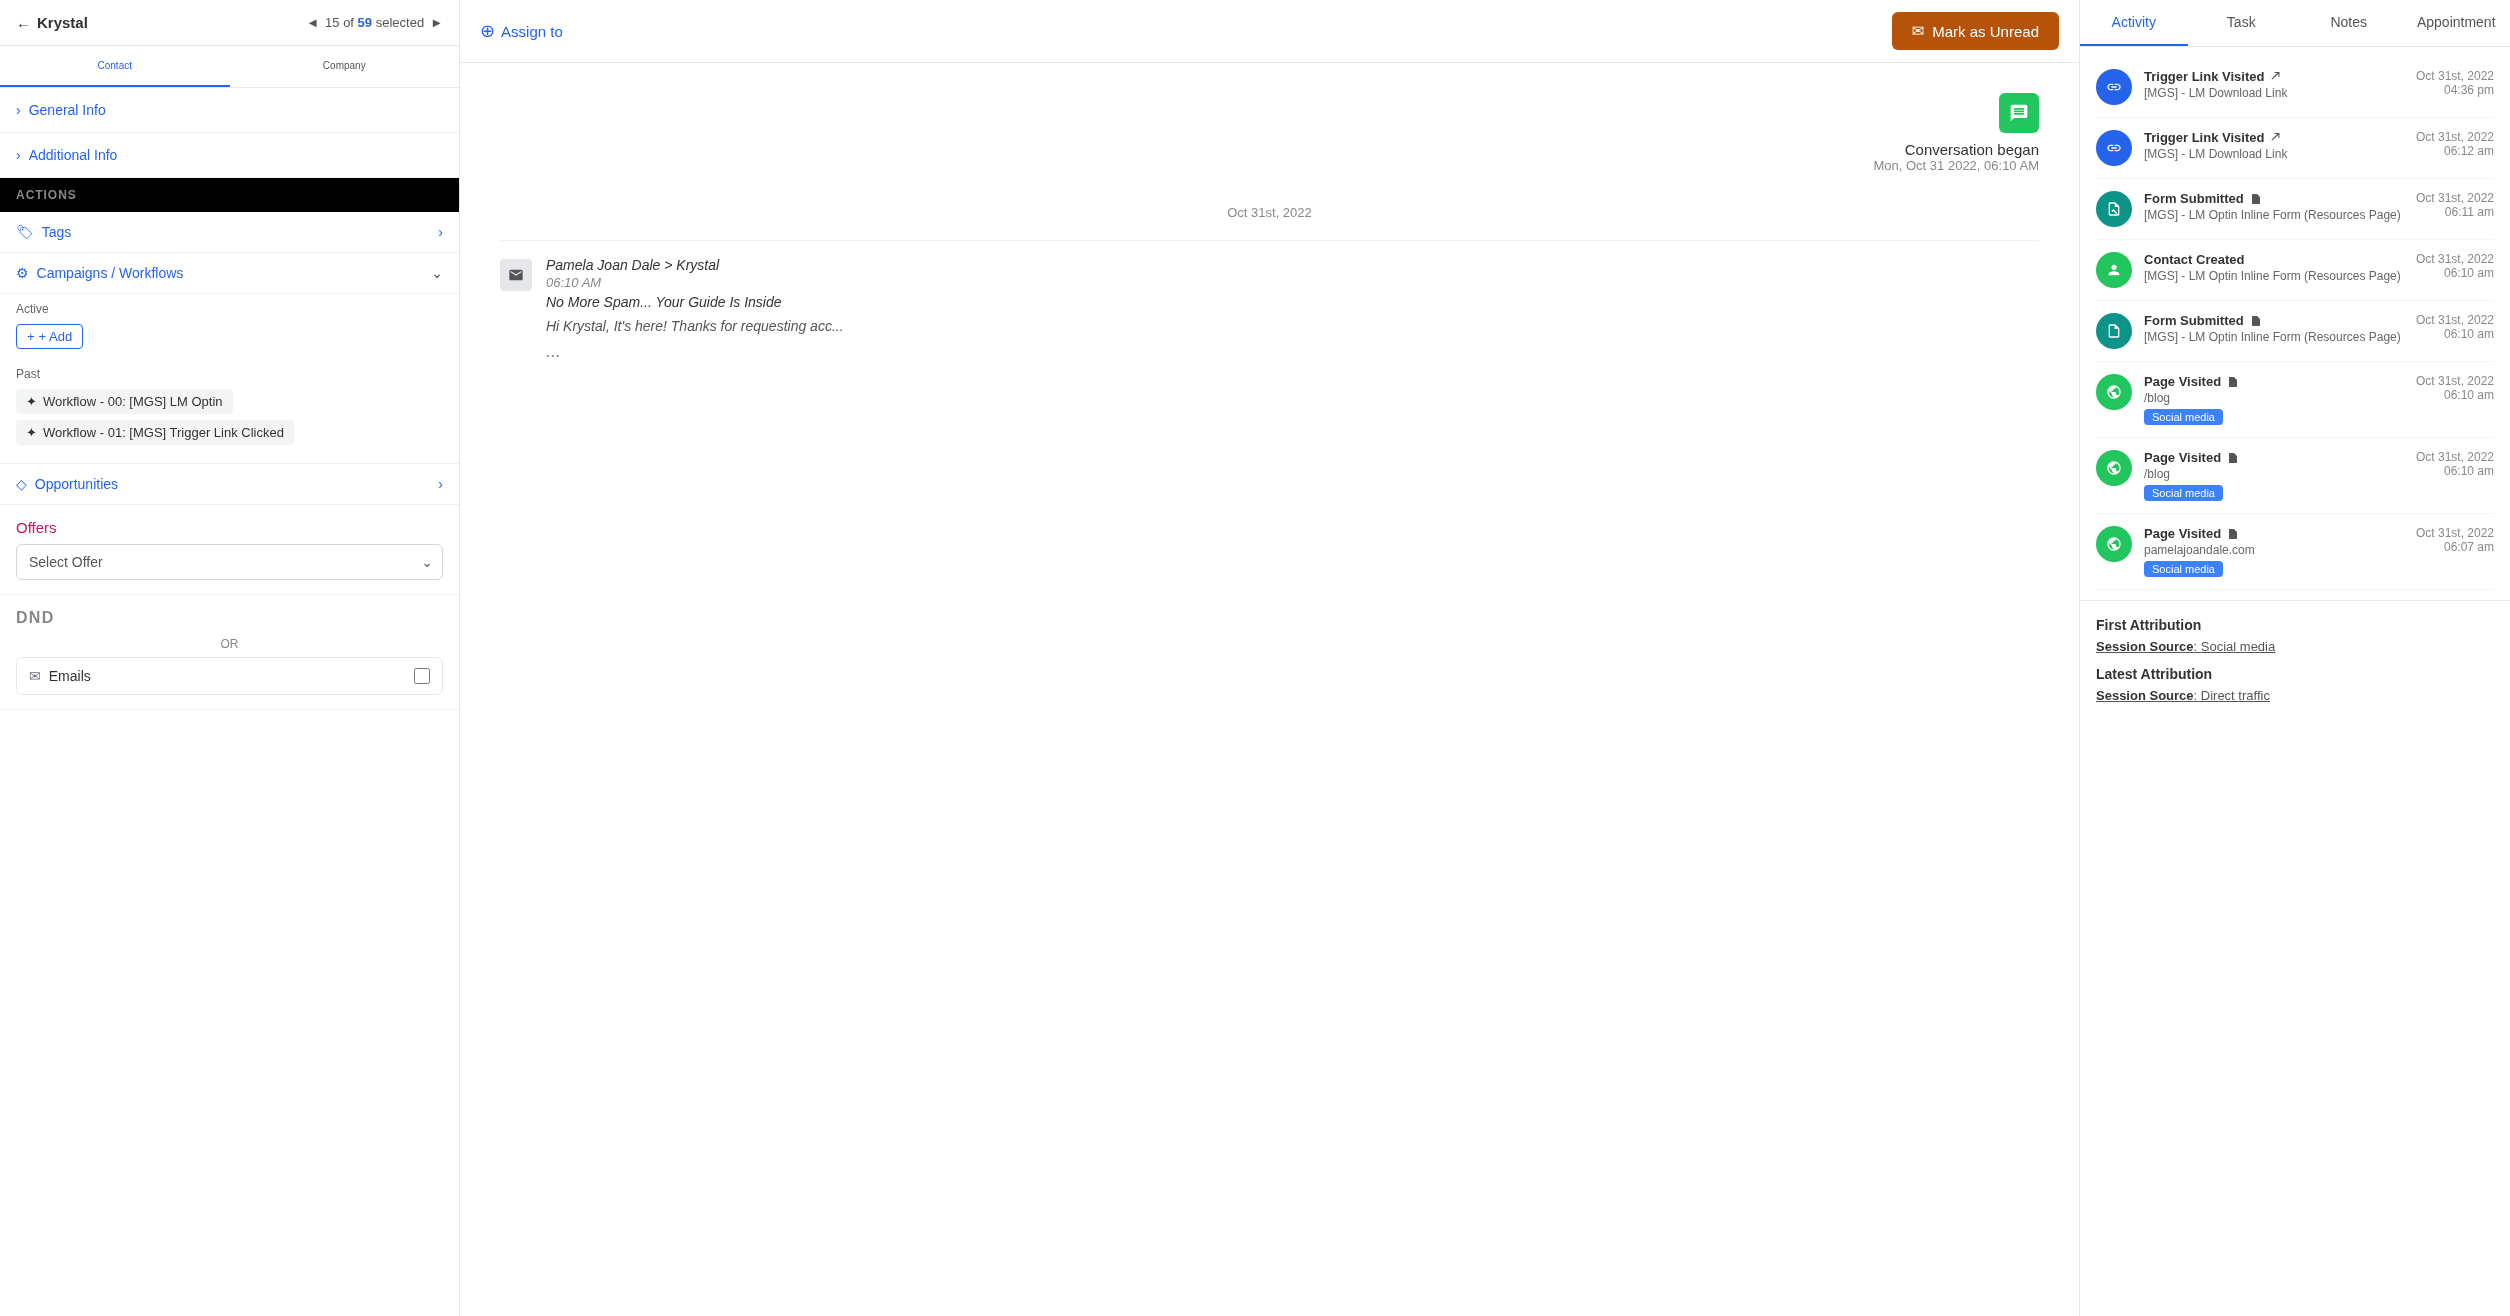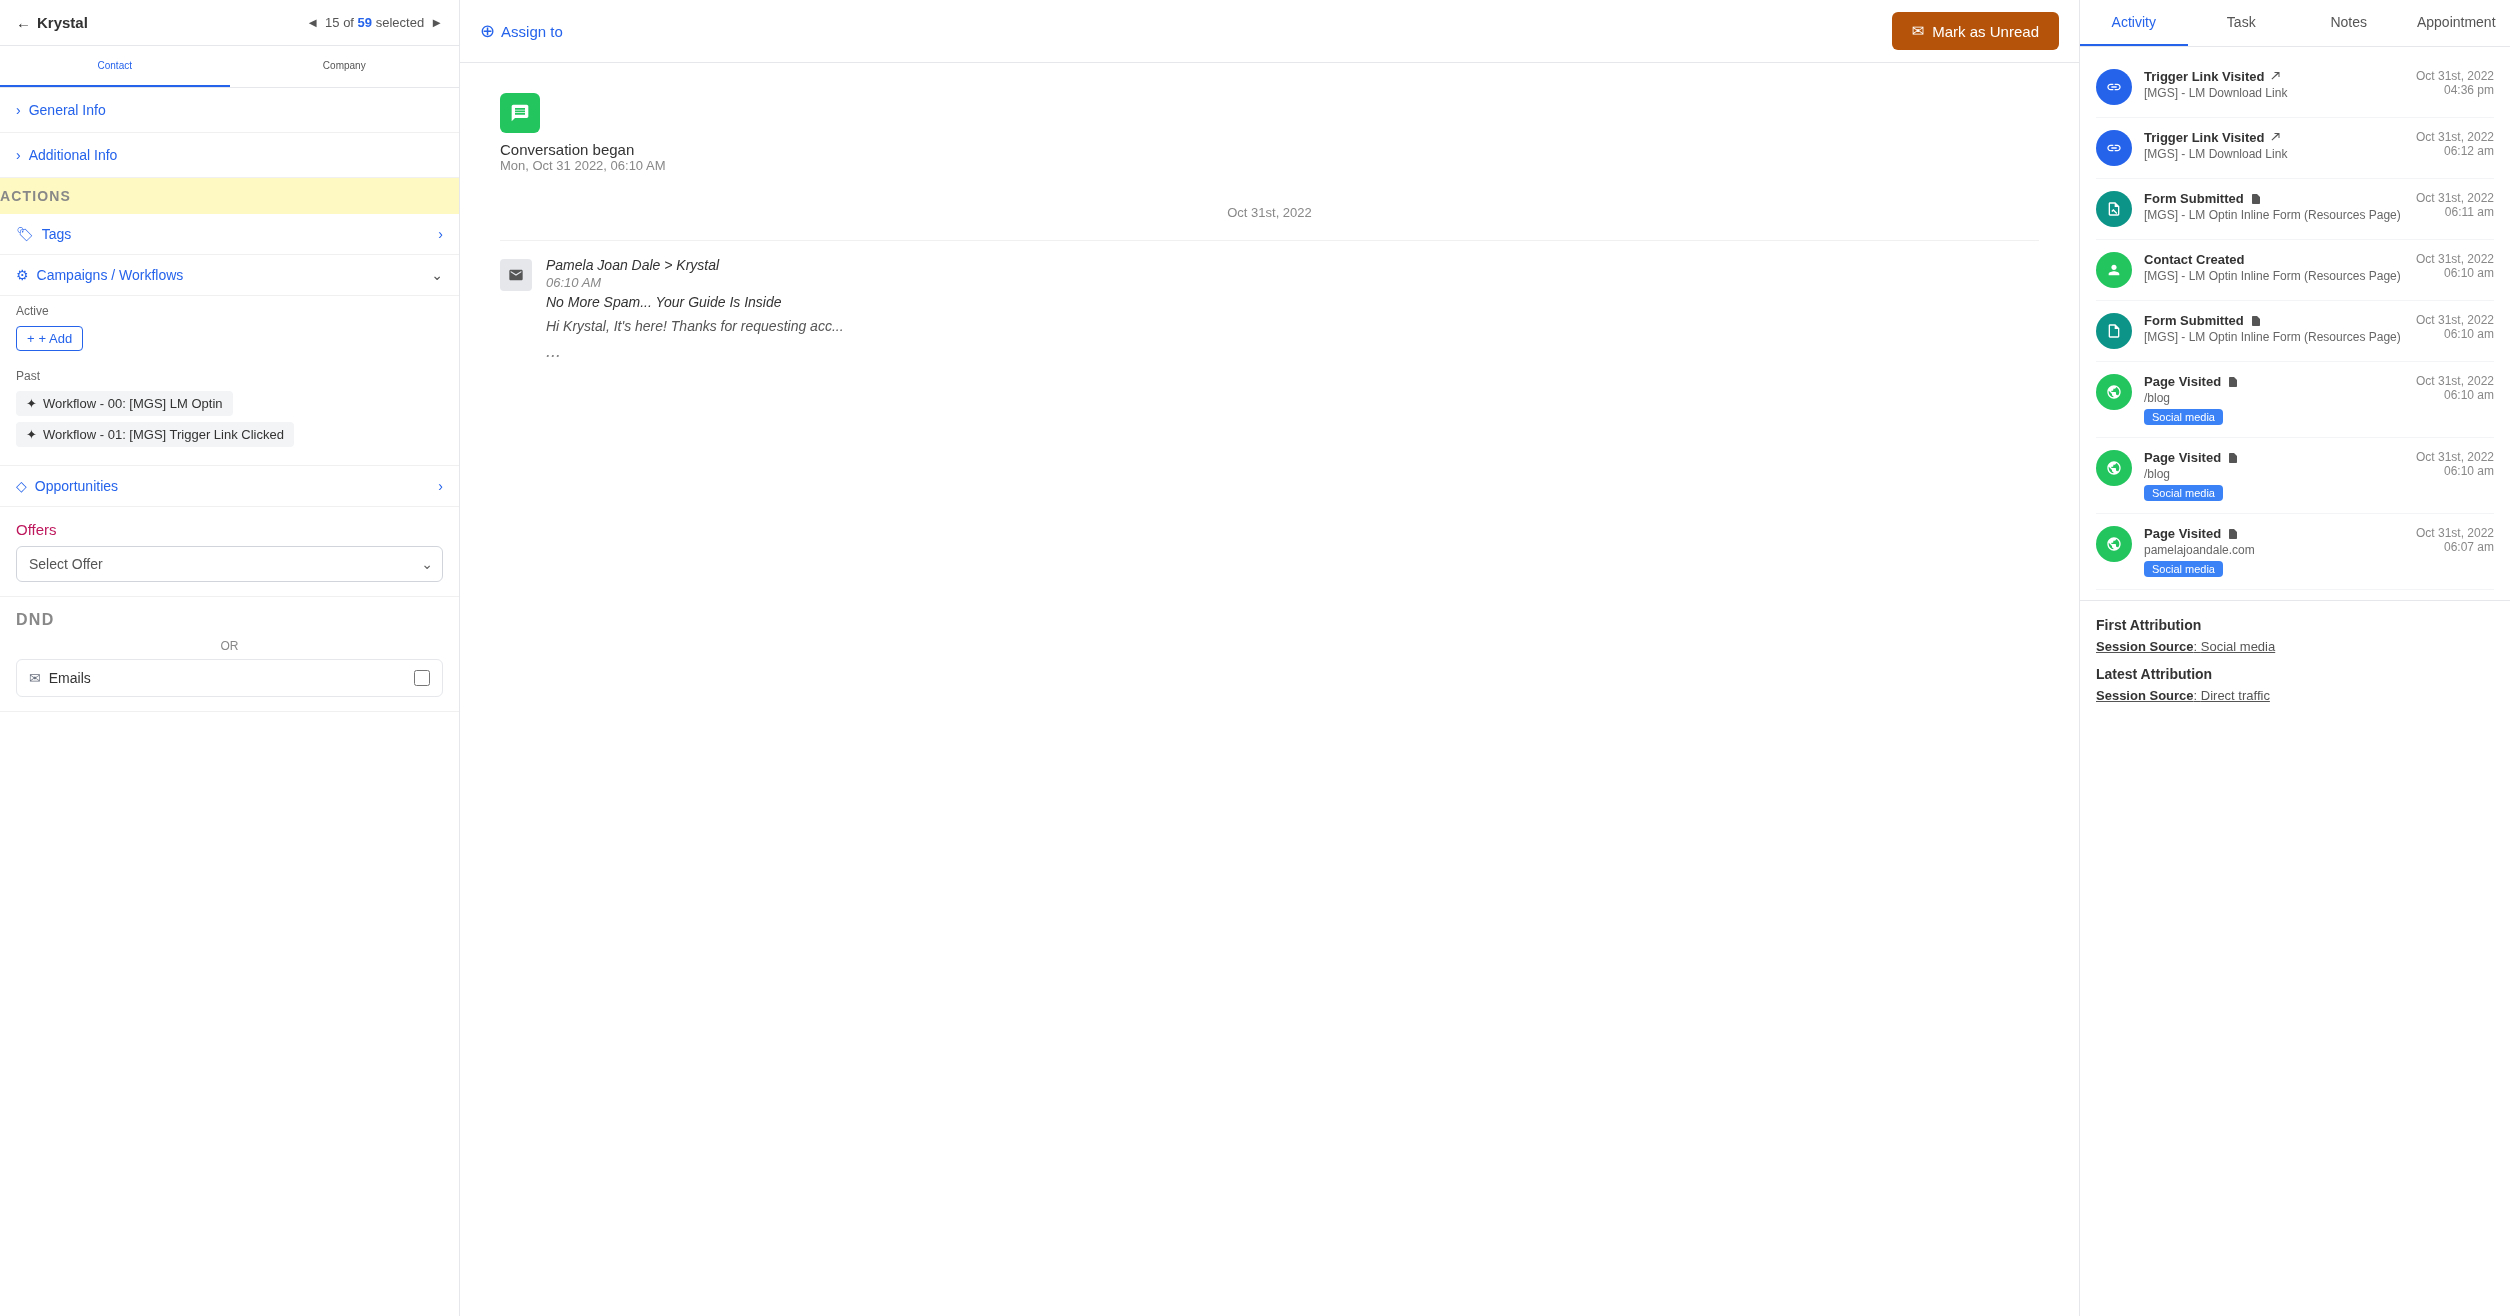--- a/index.html
+++ b/index.html
@@ -8,21 +8,21 @@
     
     .left-panel { width: 460px; min-width: 460px; border-right: 1px solid #e5e7eb; display: flex; flex-direction: column; overflow-y: auto; }
     .left-header { padding: 14px 16px; border-bottom: 1px solid #e5e7eb; display: flex; align-items: center; gap: 10px; }
     .back-btn { display: flex; align-items: center; gap: 6px; color: #333; font-weight: 600; font-size: 15px; cursor: pointer; text-decoration: none; }
     .nav-counter { margin-left: auto; display: flex; align-items: center; gap: 6px; font-size: 13px; color: #555; }
     .contact-tabs { display: flex; border-bottom: 1px solid #e5e7eb; }
     .contact-tab { flex: 1; text-align: center; padding: 14px 0; font-size: 10px; cursor: pointer; color: #555; }
     .contact-tab.active { color: #2563eb; border-bottom: 2px solid #2563eb; font-weight: 500; }
     .section-item { border-bottom: 1px solid #f0f0f0; }
     .section-header { display: flex; align-items: center; gap: 8px; padding: 14px 16px; cursor: pointer; font-size: 14px; color: #2563eb; font-weight: 500; }
-    .actions-label { padding: 10px 0; font-size: 14px; font-weight: 700; color: #888; letter-spacing: 0.08em; background: #fef9c3; }
+    .actions-label { padding: 10px 16px; font-size: 12px; font-weight: 700; color: #888; letter-spacing: 0.08em; background: #000000; }
     .tags-row { display: flex; align-items: center; justify-content: space-between; padding: 12px 16px; cursor: pointer; border-bottom: 1px solid #f0f0f0; }
     .tags-row-left { display: flex; align-items: center; gap: 8px; color: #2563eb; font-size: 14px; }
     .campaigns-row { display: flex; align-items: center; justify-content: space-between; padding: 12px 16px; cursor: pointer; border-bottom: 1px solid #f0f0f0; }
     .campaigns-row-left { display: flex; align-items: center; gap: 8px; color: #2563eb; font-size: 14px; }
     .campaigns-body { padding: 8px 16px 12px; border-bottom: 1px solid #f0f0f0; }
     .campaigns-label { font-size: 12px; color: #666; margin-bottom: 8px; font-weight: 500; }
     .add-btn { display: inline-flex; align-items: center; gap: 4px; padding: 4px 10px; border: 1px solid #2563eb; border-radius: 4px; color: #2563eb; font-size: 13px; cursor: pointer; margin-bottom: 10px; }
     .workflow-tag { display: inline-flex; align-items: center; gap: 6px; padding: 5px 10px; background: #f3f4f6; border-radius: 4px; font-size: 13px; color: #333; margin-bottom: 6px; margin-right: 4px; }
     .past-label { font-size: 12px; color: #666; margin: 8px 0; font-weight: 500; }
     .opportunities-row { display: flex; align-items: center; justify-content: space-between; padding: 12px 16px; cursor: pointer; border-bottom: 1px solid #f0f0f0; }
@@ -39,21 +39,21 @@
     .checkbox { width: 16px; height: 16px; border: 1px solid #d1d5db; border-radius: 3px; cursor: pointer; }
     .or-divider { text-align: center; font-size: 12px; color: #888; margin: 6px 0; font-weight: 500; }
     .emails-row { display: flex; align-items: center; justify-content: space-between; padding: 10px 12px; border: 1px solid #e5e7eb; border-radius: 6px; font-size: 14px; }
 
     
     .middle-panel { flex: 1; display: flex; flex-direction: column; border-right: 1px solid #e5e7eb; }
     .middle-header { padding: 12px 20px; border-bottom: 1px solid #e5e7eb; display: flex; align-items: center; gap: 16px; }
     .assign-btn { display: flex; align-items: center; gap: 6px; color: #2563eb; font-size: 15px; cursor: pointer; font-weight: 500; }
     .mark-unread-btn { margin-left: auto; background: #b45309; color: #fff; border: none; border-radius: 6px; padding: 10px 20px; font-size: 15px; cursor: pointer; display: flex; align-items: center; gap: 8px; font-weight: 500; }
     .conversation-area { flex: 1; overflow-y: auto; padding: 30px 40px; }
-    .conversation-start { display: flex; flex-direction: column; align-items: flex-start; margin-bottom: 32px; }
+    .conversation-start { display: flex; flex-direction: column; align-items: flex-end; margin-bottom: 32px; }
     .chat-icon { background: #22c55e; color: #fff; border-radius: 6px; padding: 8px; margin-bottom: 8px; font-size: 20px; display: flex; align-items: center; justify-content: center; width: 40px; height: 40px; }
     .conversation-began { font-size: 15px; color: #333; font-weight: 500; }
     .conversation-date { font-size: 13px; color: #888; }
     .date-divider { text-align: center; font-size: 13px; color: #888; margin: 20px 0; }
     .email-message { display: flex; gap: 14px; padding: 16px 0; border-top: 1px solid #f0f0f0; font-style: italic; }
     .email-icon-msg { width: 32px; height: 32px; background: #e5e7eb; border-radius: 4px; display: flex; align-items: center; justify-content: center; color: #555; font-size: 14px; flex-shrink: 0; margin-top: 2px; }
     .email-content { flex: 1; }
     .email-from { font-size: 14px; color: #333; font-weight: 500; margin-bottom: 2px; }
     .email-time { font-size: 13px; color: #888; margin-bottom: 4px; }
     .email-subject { font-size: 14px; color: #333; font-weight: 500; margin-bottom: 6px; }

